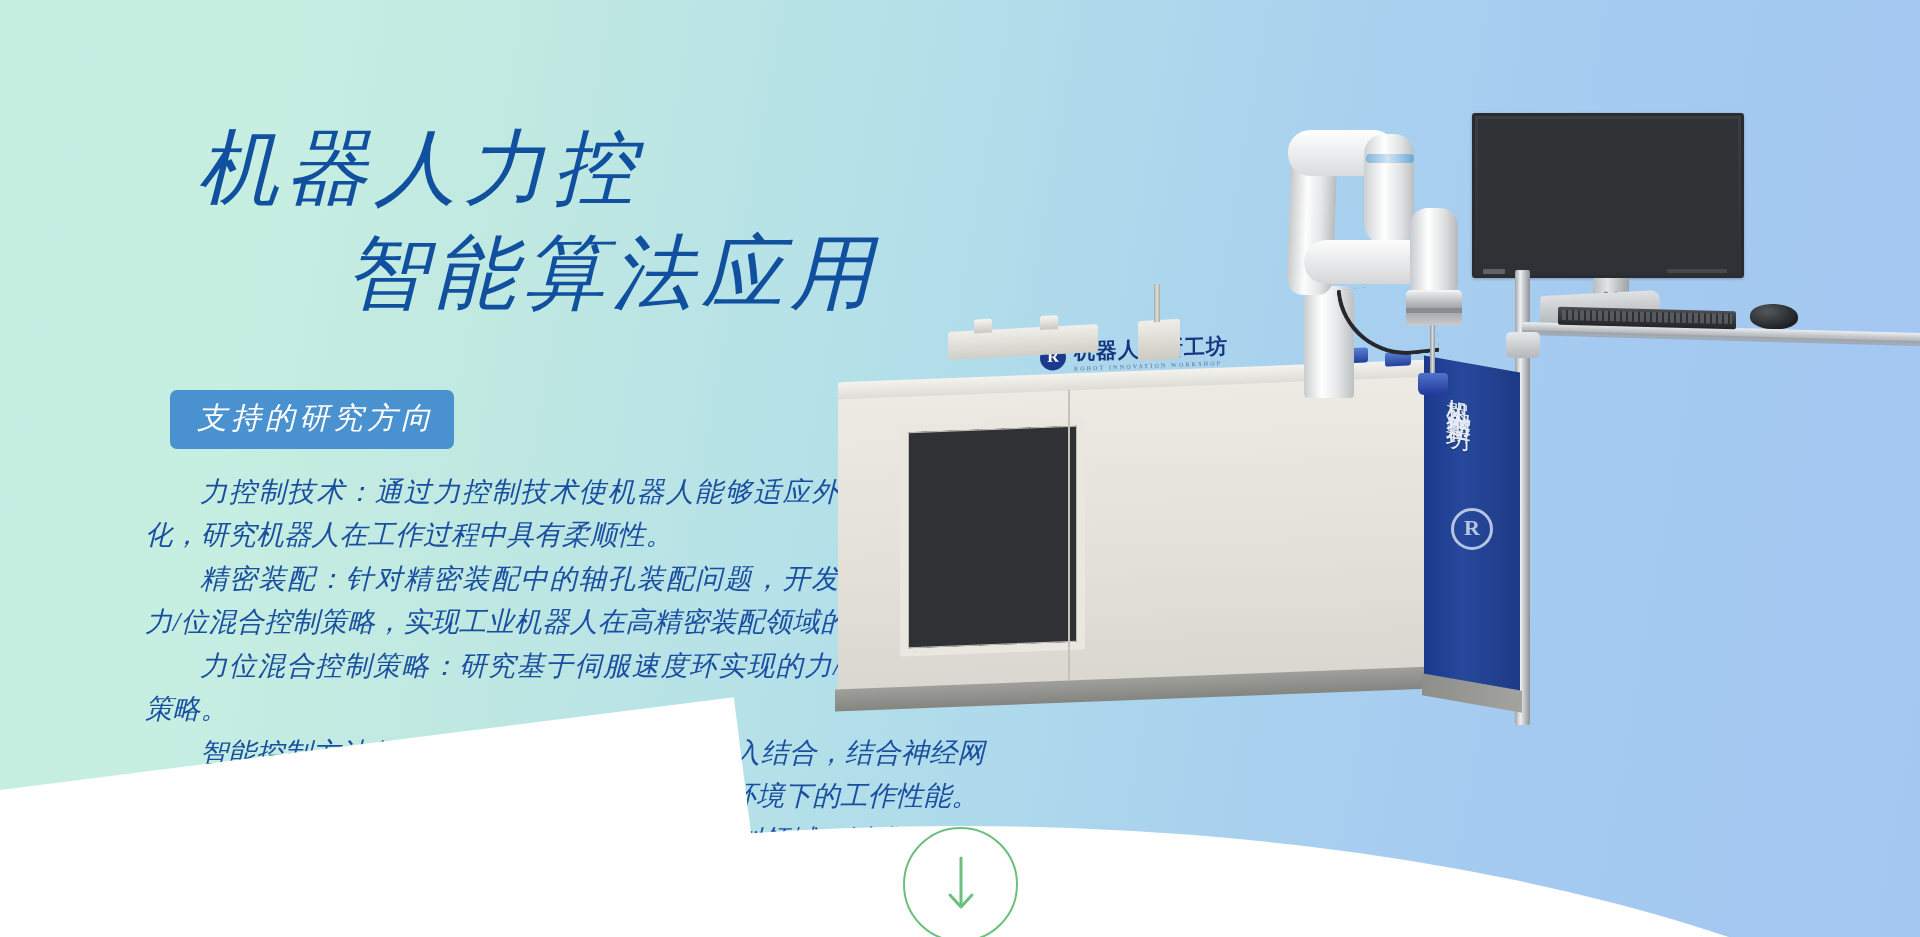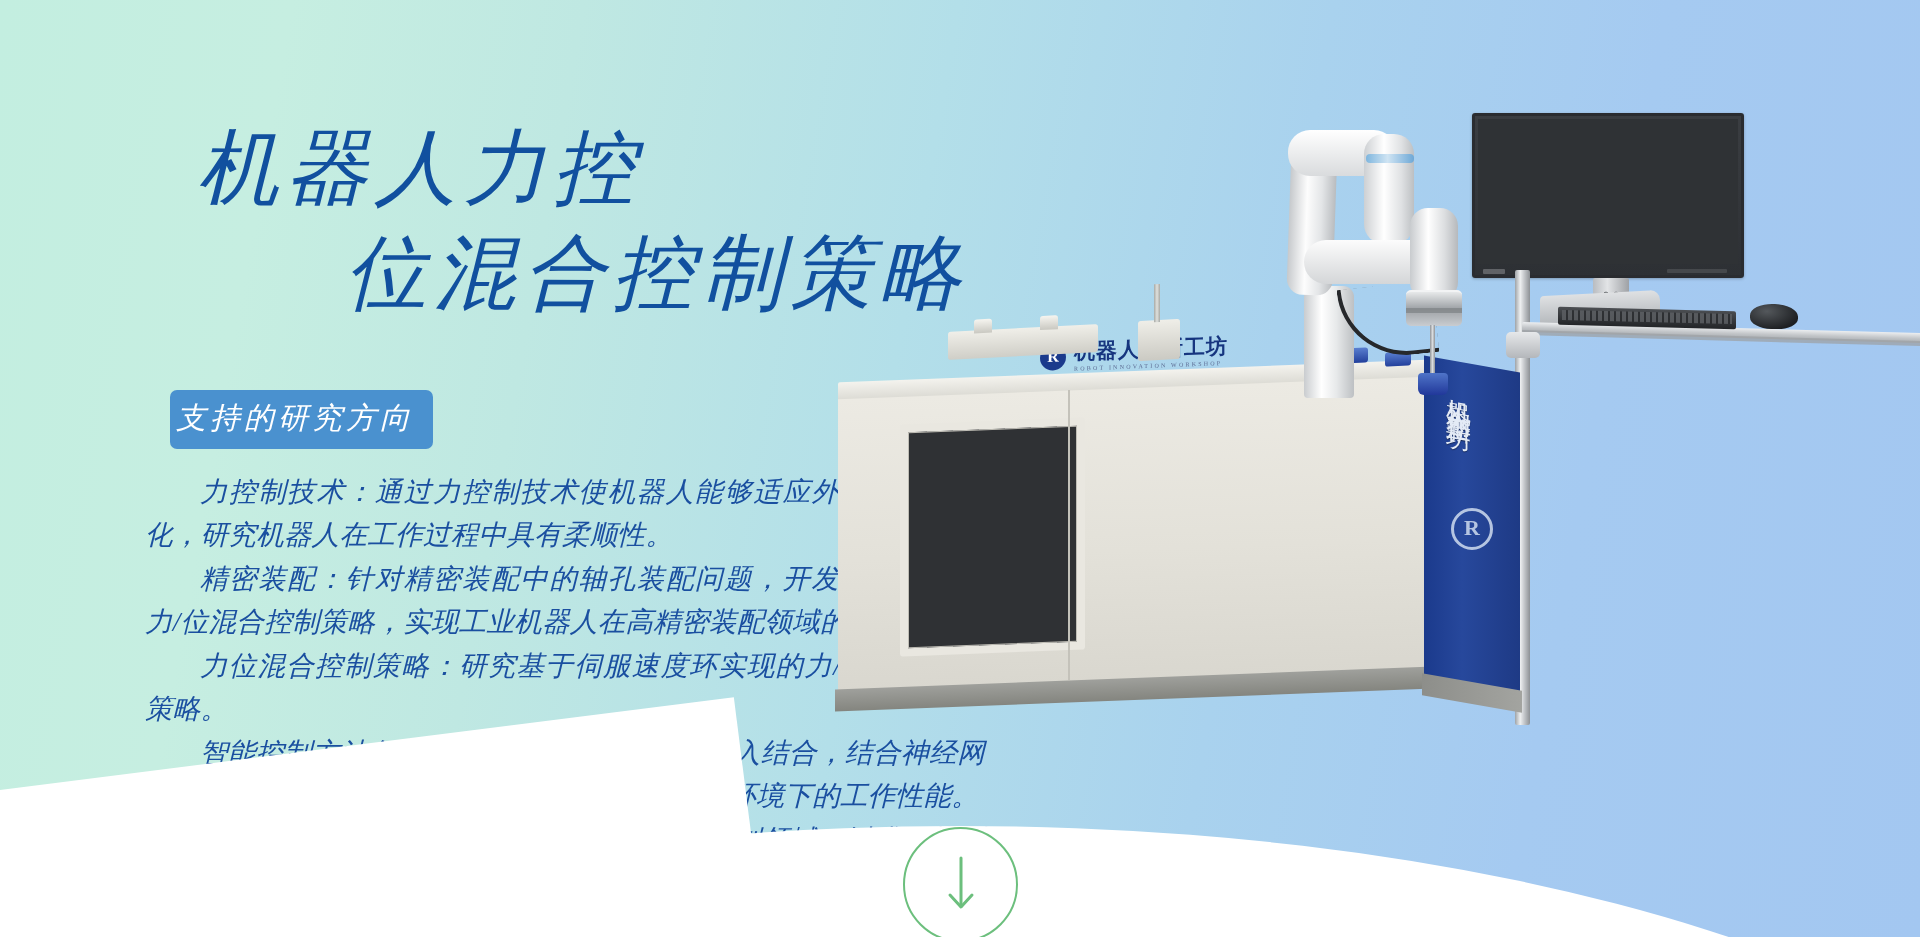--- a/index.html
+++ b/index.html
@@ -50,21 +50,21 @@
   }
   #title-line-1{ position:absolute; left:197px; top:128px; }
   #title-line-2{ position:absolute; left:345px; top:233px; }
 
   #badge{
     position:absolute; left:170px; top:390px;
     background:#4a91cf;
     color:#ffffff;
     font-size:30px;
     letter-spacing:4px;
-    padding:8px 19px 10px 6px;
+    padding:8px 19px 10px 27px;
     border-radius:7px;
     white-space:nowrap;
     font-family:"Liberation Serif","DejaVu Serif",serif;
   }
 
   #paragraphs{
     position:absolute; left:145px; top:470px; width:840px;
   }
   .para{
     color:#1a4fa0;
@@ -352,21 +352,21 @@
 </style>
 </head>
 <body>
 
 <div id="hero">
 
   <div id="copy">
 
     <div class="title-line" id="title-line-1">机器人力控</div>
 
-    <div class="title-line" id="title-line-2">位混合控制策略</div>
+    <div class="title-line" id="title-line-2">智能算法应用</div>
 
     <div id="badge">支持的研究方向</div>
 
     <div id="paragraphs">
       <p class="para">力控制技术：通过力控制技术使机器人能够适应外界环境的变化，研究机器人在工作过程中具有柔顺性。</p>
       <p class="para">精密装配：针对精密装配中的轴孔装配问题，开发装配流程和力/位混合控制策略，实现工业机器人在高精密装配领域的应用。</p>
       <p class="para">力位混合控制策略：研究基于伺服速度环实现的力/位混合控制策略。</p>
       <p class="para">智能控制方法创新：探索智能控制理论的深入结合，结合神经网络、模糊逻辑控制算法等，以提高机器人在不同环境下的工作性能。</p>
       <p class="para">智能算法应用：研究将智能算法应用于力控制领域，以求解模型中的未知参数并优化控制性能。</p>
     </div>

